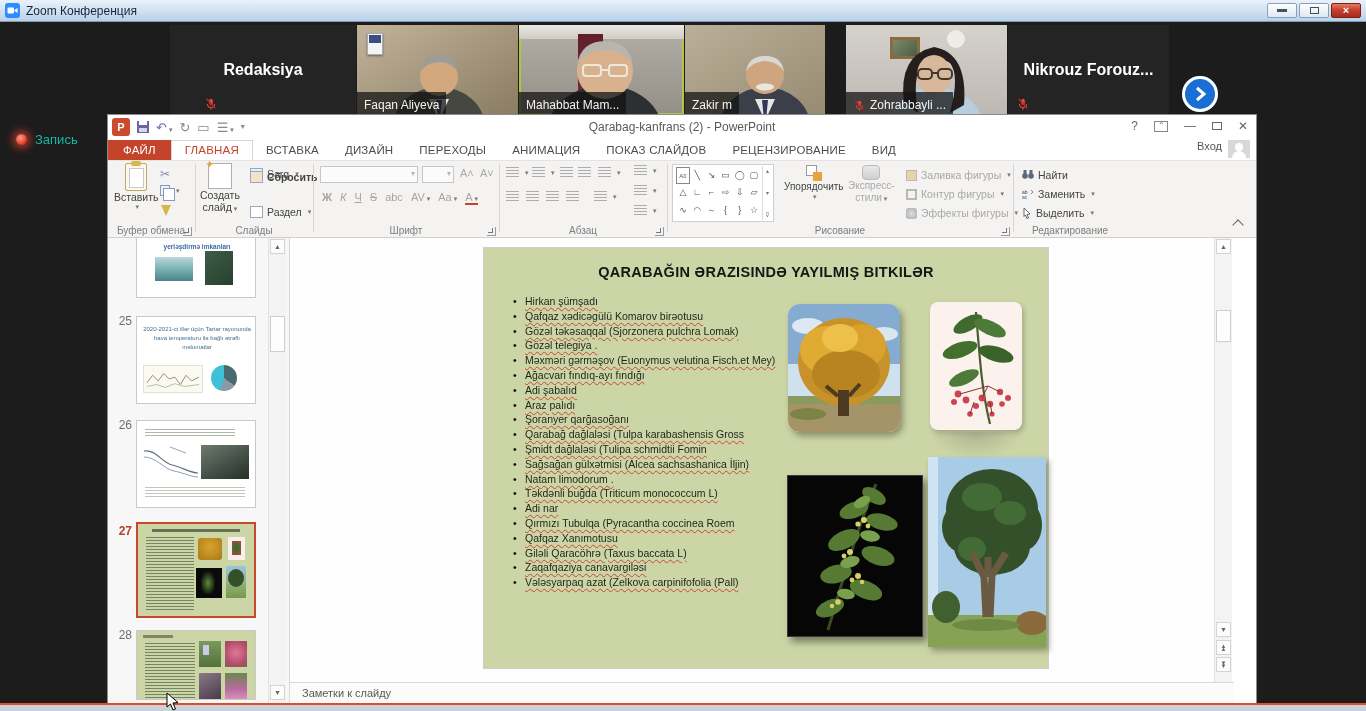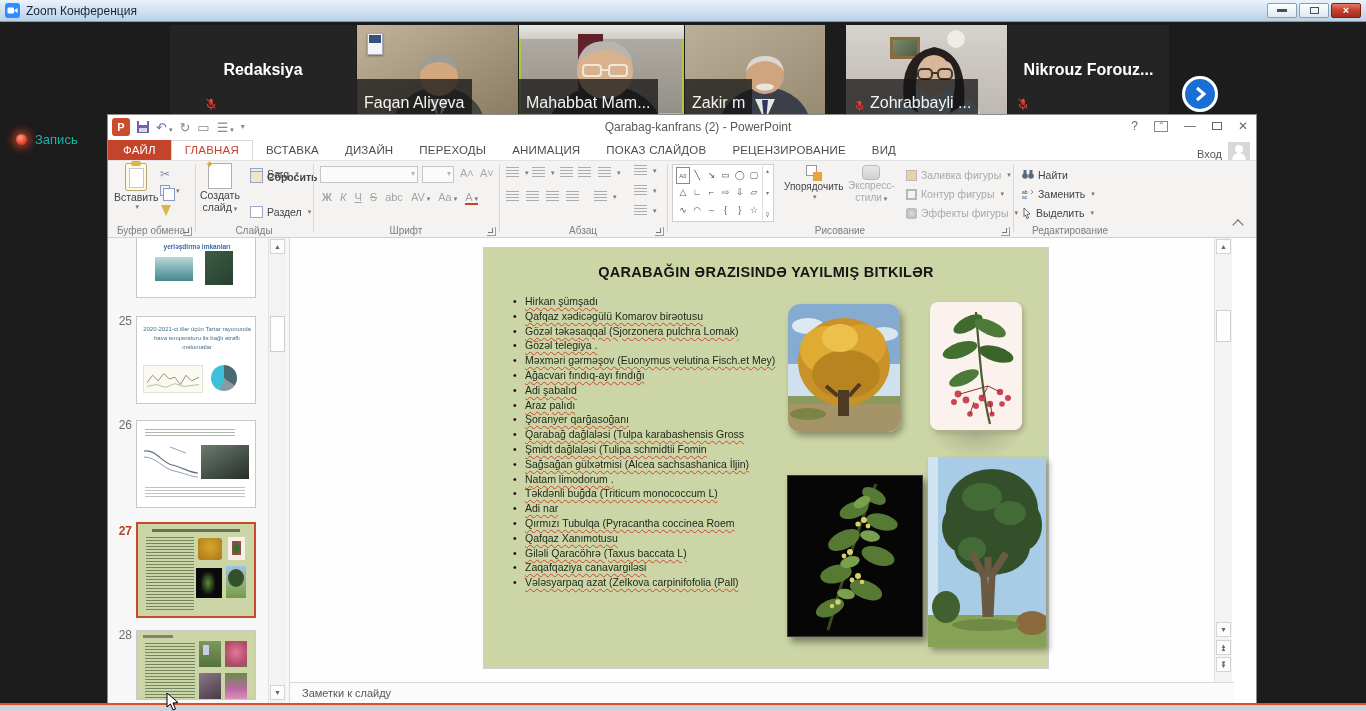--- a/index.html
+++ b/index.html
@@ -17,21 +17,21 @@
     font-size:9px;color:#30404f;line-height:1;}
   .wbtn.close{background:linear-gradient(#e77b66,#c44230 45%,#a62c1c);border-color:#7c2012;color:#fff;font-size:11px;font-weight:bold;}
   .wbtn .dash{width:10px;height:3px;background:#41525f;}
   .wbtn .rest{width:9px;height:7px;border:1px solid #41525f;background:transparent;}
 
   .zoom-body{position:absolute;left:0;top:22px;width:1366px;height:681px;background:#1c1c1c;}
 
   
   .tile{position:absolute;top:3px;height:90px;background:#242424;overflow:hidden;}
   .tile .nameplate{position:absolute;left:0;bottom:0;background:rgba(20,20,20,.75);color:#f2f2f2;
-    font-size:16px;padding:15px 7px 3px;display:flex;align-items:flex-end;gap:4px;}
+    font-size:12px;padding:6px 7px 3px;display:flex;align-items:center;gap:4px;}
   .tile .center-name{position:absolute;inset:0;display:flex;align-items:center;justify-content:center;
     color:#fff;font-size:16px;font-weight:bold;}
   .mic{width:13px;height:13px;flex:0 0 auto;}
   .mic-abs{position:absolute;bottom:4px;left:8px;width:14px;height:14px;}
   .active-tile{outline:2px solid #b3c640;outline-offset:-2px;}
   .curtain{position:absolute;left:36%;top:10%;width:15%;height:90%;background:linear-gradient(#5e1f2b,#79303c);}
   .ceiling{position:absolute;left:0;top:0;width:100%;height:16%;background:linear-gradient(#e9e7e2,#cfccc4);}
   .calendar{position:absolute;left:10px;top:8px;width:16px;height:22px;background:#f2f4f6;
     border:1px solid #aab;box-shadow:0 1px 2px rgba(0,0,0,.4);}
   .calendar::before{content:"";position:absolute;left:1px;top:1px;right:1px;height:8px;background:#37507c;}
@@ -51,31 +51,31 @@
     box-shadow:0 0 0 1px #8c8c8c;font-size:11px;color:#444;}
   .ppt-titlebar{position:absolute;left:0;top:0;width:100%;height:25px;background:#fff;}
   .qat{position:absolute;left:4px;top:3px;display:flex;align-items:center;gap:7px;}
   .qat .appicon{width:18px;height:18px;border-radius:3px;background:#cb4b2c;color:#fff;font-weight:bold;
     font-size:11px;display:flex;align-items:center;justify-content:center;}
   .qicon{color:#7a6ea8;font-size:13px;line-height:1;}
   .qicon.g{color:#8a8a8a;}
   .floppy{width:12px;height:12px;background:#6d64a8;position:relative;}
   .floppy::before{content:"";position:absolute;left:2px;top:0;width:8px;height:4px;background:#fff;}
   .floppy::after{content:"";position:absolute;left:2px;bottom:1px;width:8px;height:4px;background:#d9d6ea;}
-  .ppt-title{position:absolute;left:50%;top:5px;transform:translateX(-50%);font-size:12px;color:#5a5a5a;white-space:nowrap;margin-left:16px;}
+  .ppt-title{position:absolute;left:50%;top:5px;transform:translateX(-50%);font-size:12px;color:#5a5a5a;white-space:nowrap;}
   .ppt-ctrls{position:absolute;right:8px;top:4px;display:flex;gap:16px;align-items:center;color:#666;font-size:12px;}
   .ribbon-opt{width:14px;height:11px;border:1px solid #888;position:relative;}
   .ribbon-opt::before{content:"⌃";position:absolute;left:3px;top:-1px;font-size:8px;color:#666;}
   .chev-up{width:8px;height:8px;border-left:1.5px solid #666;border-top:1.5px solid #666;transform:rotate(45deg);}
 
   .tabrow{position:absolute;left:0;top:25px;width:100%;height:21px;background:#fff;border-bottom:1px solid #e3e3e3;display:flex;align-items:stretch;}
   .tab{padding:0 13px;display:flex;align-items:center;font-size:11.5px;color:#4d4d4d;letter-spacing:.2px;}
   .tab.file{background:#c4432b;color:#fff;padding:0 15px;}
   .tab.active{color:#c4432b;background:#fff;border:1px solid #d6d6d6;border-bottom:1px solid #fff;}
-  .signin{position:absolute;right:6px;top:25px;height:20px;display:flex;align-items:flex-end;gap:6px;font-size:11px;color:#555;}
+  .signin{position:absolute;right:6px;top:25px;height:20px;display:flex;align-items:flex-start;gap:6px;font-size:11px;color:#555;}
   .avatar{width:22px;height:18px;background:#d8d8d8;position:relative;overflow:hidden;}
   .avatar::before{content:"";position:absolute;left:7px;top:3px;width:8px;height:8px;border-radius:50%;background:#fff;}
   .avatar::after{content:"";position:absolute;left:4px;top:11px;width:14px;height:8px;border-radius:7px 7px 0 0;background:#fff;}
 
   
   .ribbon{position:absolute;left:0;top:46px;width:100%;height:77px;background:#f4f3f2;border-bottom:1px solid #d2d0ce;}
   .rgroup{position:absolute;top:0;height:77px;}
   .rsep{position:absolute;top:3px;width:1px;height:68px;background:#d8d6d4;}
   .glabel{position:absolute;bottom:2px;left:0;right:0;text-align:center;font-size:10px;color:#7d7d7d;white-space:nowrap;}
   .launcher{position:absolute;bottom:2px;right:2px;width:9px;height:9px;border-right:1px solid #9a9a9a;border-bottom:1px solid #9a9a9a;}

